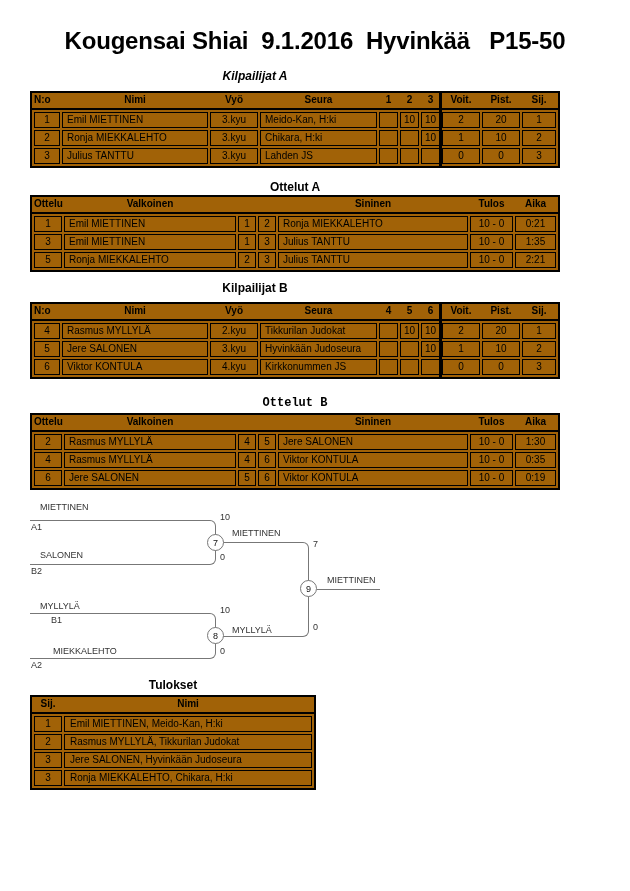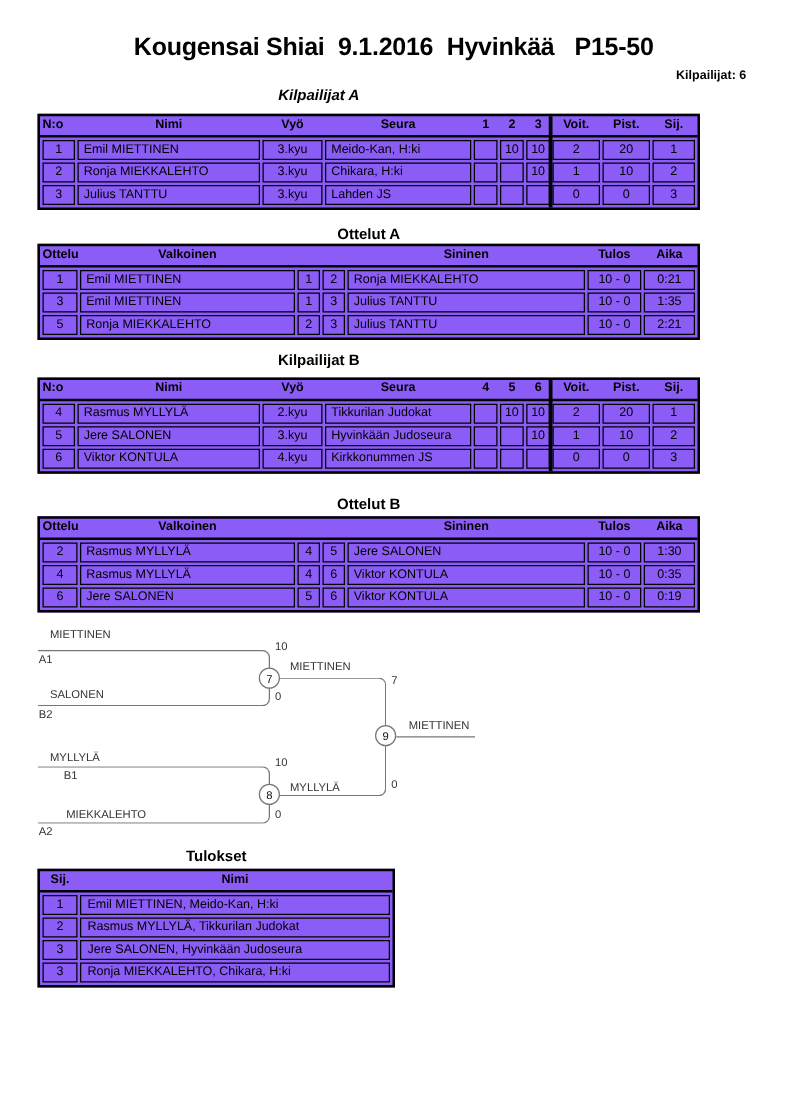--- a/index.html
+++ b/index.html
@@ -1,28 +1,28 @@
 <!DOCTYPE html>
 <html><head>
 <meta charset="utf-8">
 <style>
   html,body{margin:0;padding:0;background:#fff;}
   .page{position:relative;width:630px;height:891px;background:#fff;overflow:hidden;
         font-family:"Liberation Sans","DejaVu Sans",sans-serif;color:#000;}
   .abs{position:absolute;}
-  .title{left:0;top:27px;width:630px;text-align:center;font-size:20px;font-weight:bold;white-space:pre;letter-spacing:-0.2px;}
+  .title{left:0;top:27px;width:630px;text-align:center;font-size:24px;font-weight:bold;white-space:pre;letter-spacing:-0.2px;}
   .count{left:30px;top:55px;width:567px;text-align:right;font-size:10px;font-weight:bold;}
   .sh{font-size:12px;font-weight:bold;text-align:center;}
   .sh-pa{left:30px;top:69px;width:450px;font-style:italic;}
   .sh-ma{left:30px;top:180px;width:530px;}
   .sh-pb{left:30px;top:281px;width:450px;}
-  .sh-mb{left:30px;top:396px;width:530px;}
+  .sh-mb{left:30px;top:396px;width:530px;font-family:Liberation Mono, monospace;}
   .sh-re{left:30px;top:678px;width:286px;}
 
-  .tbl{position:absolute;border:2px solid #000;background:#8b5cf6;box-sizing:border-box;font-size:10px;}
+  .tbl{position:absolute;border:2px solid #000;background:#a16207;box-sizing:border-box;font-size:10px;}
   .t-pa{left:30px;top:91px;width:530px;}
   .t-ma{left:30px;top:195px;width:530px;}
   .t-pb{left:30px;top:302px;width:530px;}
   .t-mb{left:30px;top:413px;width:530px;}
   .t-re{left:30px;top:695px;width:286px;}
   .hd{display:flex;gap:2px;padding:1px 2px;border-bottom:2px solid #000;font-weight:bold;line-height:12px;height:13px;box-sizing:content-box;}
   .bd{display:flex;flex-direction:column;gap:2px;padding:2px;}
   .row{display:flex;gap:2px;}
   .cell{border:1px solid #000;height:16px;line-height:14px;box-sizing:border-box;overflow:hidden;white-space:nowrap;}
   .hc{border:none;height:13px;line-height:12px;}
@@ -67,21 +67,20 @@
   .c8{left:207px;top:627px;}
   .c9{left:300px;top:580px;}
   .bt{font-size:9px;color:#333;white-space:nowrap;line-height:10px;}
 </style>
 </head>
 <body>
 
 <div class="page">
 
   <div class="abs title">Kougensai Shiai  9.1.2016  Hyvinkää   P15-50</div>
-  <div class="abs count">Kilpailijat: 6</div>
 
   <div class="abs sh sh-pa">Kilpailijat A</div>
 
   <div class="tbl t-pa">
     <div class="vdiv"></div>
     <div class="hd">
       <div class="hc w-no">N:o</div>
       <div class="hc w-name">Nimi</div>
       <div class="hc w-belt">Vyö</div>
       <div class="hc w-club">Seura</div>

